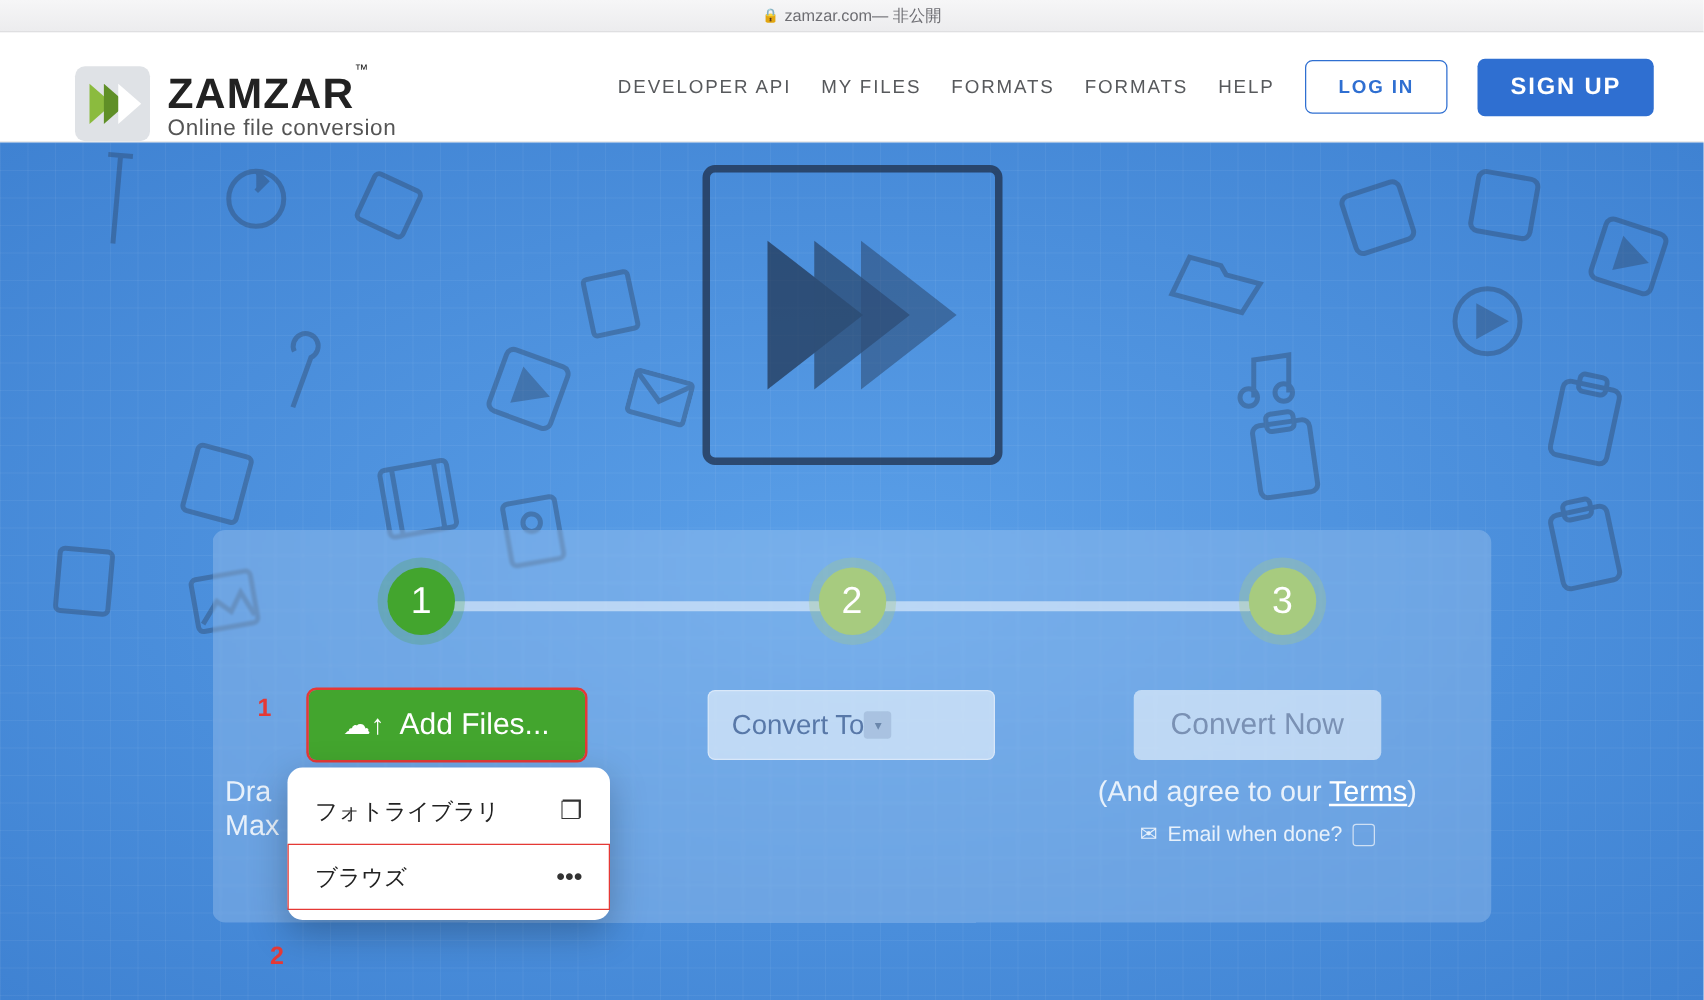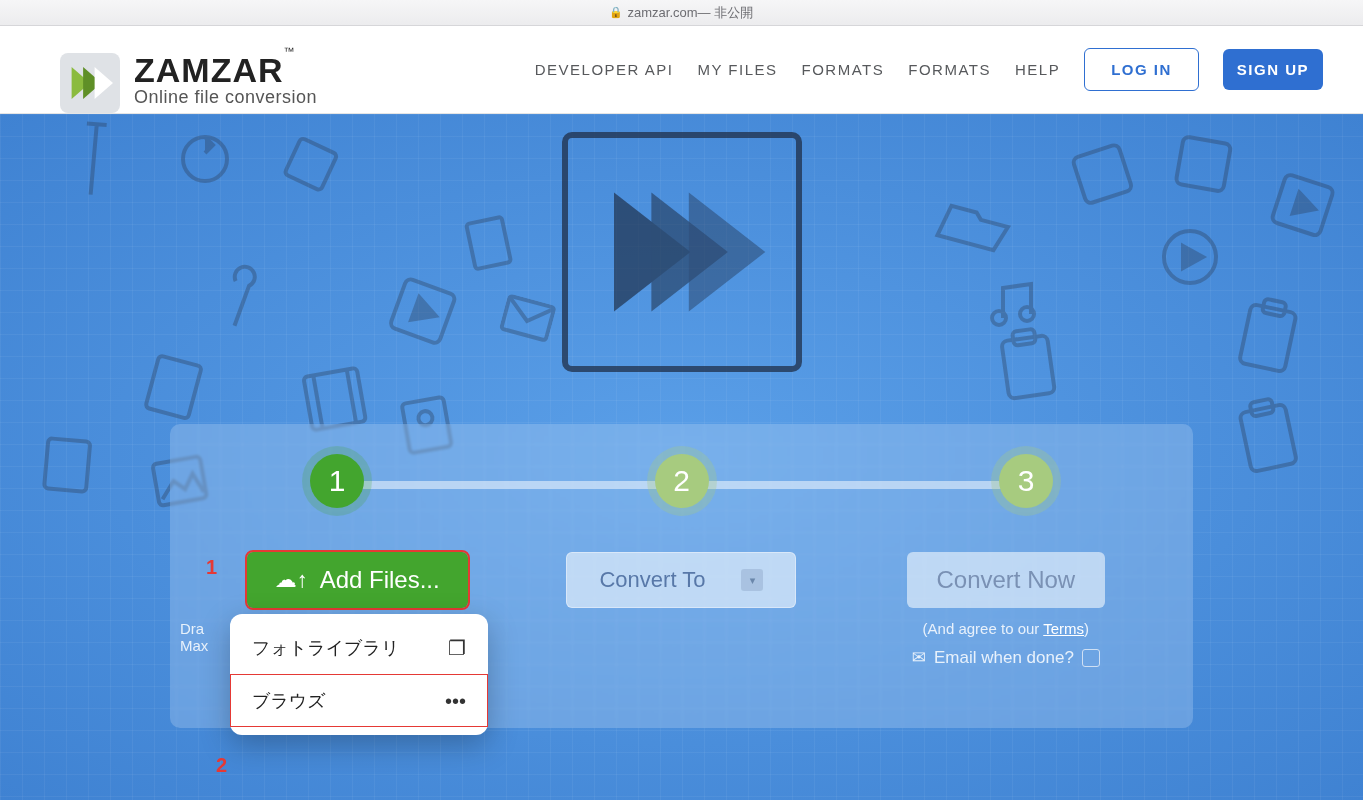--- a/index.html
+++ b/index.html
@@ -4,31 +4,31 @@
 <style>
   * { margin: 0; padding: 0; box-sizing: border-box; }
   body { font-family: -apple-system, "Helvetica Neue", Arial, sans-serif; width: 1363px; height: 800px; overflow: hidden; background: #fff; }
 
   
   .address-bar { height: 26px; background: linear-gradient(#f6f6f7,#ececee); display:flex; align-items:center; justify-content:center; font-size:13px; color:#6d6d72; border-bottom:1px solid #d6d6d9;}
   .address-bar .lock { font-size:11px; margin-right:4px; }
 
   
   .nav { height: 88px; display:flex; align-items:center; padding:0 40px 0 60px; border-bottom:1px solid #e5e5e5; background:#fff;}
-  .logo { display:flex; align-items:flex-start; gap:14px;margin-top:26px; }
+  .logo { display:flex; align-items:flex-end; gap:14px;margin-top:26px; }
   .logo-icon { width:60px; height:60px; border-radius:8px; background:#dfe2e6; position:relative; display:flex; align-items:center; justify-content:center; }
   .logo-icon svg { width:46px; height:46px; }
   .logo-text { display:flex; flex-direction:column; }
   .logo-text .brand { font-size:34px; font-weight:800; letter-spacing:1px; color:#222; line-height:1; position:relative;}
   .logo-text .brand sup{font-size:11px; top:-14px; position:relative; font-weight:400;}
   .logo-text .tag { font-size:18px; color:#555; letter-spacing:0.5px; }
   .nav-links { margin-left:auto; display:flex; align-items:center; gap:24px; }
   .nav-links a { color:#57595c; font-size:15px; letter-spacing:1.5px; text-decoration:none; font-weight:500;}
   .btn-outline { border:1.5px solid #2f6fd1; color:#2f6fd1; padding:12px 26px; border-radius:6px; font-size:15px; letter-spacing:1.5px; font-weight:600; background:#fff; cursor:pointer;}
-  .btn-solid { background:#2f6fd1; color:#fff; padding:12px 14px; border-radius:6px; font-size:15px; letter-spacing:1.5px; font-weight:600; border:none; cursor:pointer;}
+  .btn-solid { background:#2f6fd1; color:#fff; padding:12px 26px; border-radius:6px; font-size:19px; letter-spacing:1.5px; font-weight:600; border:none; cursor:pointer;}
 
   
   .hero { position:relative; height: calc(800px - 26px - 88px); background: radial-gradient(#5a9fe8, #3f82d2); overflow:hidden;}
   .hero::before{content:"";position:absolute;inset:0;background-image:linear-gradient(rgba(255,255,255,.05) 1px,transparent 1px),linear-gradient(90deg,rgba(255,255,255,.05) 1px,transparent 1px);background-size:22px 22px;}
 
   .doodle { position:absolute; opacity:.35; }
   .doodle svg { stroke:#2a3b55; fill:none; stroke-width:4; }
 
   .big-logo { position:absolute; left:50%; top:18px; transform:translateX(-50%); width:240px; height:240px; border:6px solid #1f2f49; border-radius:10px; display:flex; align-items:center; justify-content:center; opacity:.75;}
   .big-logo svg{width:170px;height:170px; display:block; fill:#1f2f49; opacity:.9}
@@ -39,26 +39,26 @@
   .steps .line{position:absolute; left:150px; right:150px; top:50%; height:8px; background:rgba(255,255,255,.5); border-radius:4px;}
   .step-num { width:54px; height:54px; border-radius:50%; background:#43a52e; color:#fff; font-size:30px; font-weight:500; display:flex; align-items:center; justify-content:center; position:relative; z-index:2; box-shadow:0 0 0 8px rgba(67,165,46,.22);}
   .step-num.dim { background:#a7cb7f; box-shadow:0 0 0 8px rgba(167,203,127,.3);}
 
   .row { display:flex; justify-content:space-between; align-items:flex-start; gap:30px;}
   .col { flex:1; display:flex; flex-direction:column; align-items:center;}
 
   .btn-add { background:#43a52e; color:#fff; font-size:24px; border:none; border-radius:6px; padding:14px 28px; display:flex; align-items:center; gap:12px; cursor:pointer; outline:2px solid #e53935; outline-offset:0;}
   .btn-add .up{font-size:22px;}
 
-  .select { background:rgba(255,255,255,.55); border:1px solid rgba(255,255,255,.4); color:#5878a8; font-size:22px; padding:14px 18px; width:230px; border-radius:6px; display:flex; justify-content:center; align-items:center;gap:36px;}
+  .select { background:rgba(255,255,255,.55); border:1px solid rgba(255,255,255,.4); color:#5878a8; font-size:22px; padding:14px 18px; width:230px; border-radius:6px; display:flex; justify-content:flex-start; align-items:center;}
   .select .caret{width:22px;height:22px;background:rgba(160,185,215,.7);border-radius:3px;display:flex;align-items:center;justify-content:center;font-size:11px;color:#6b87ab;}
 
   .btn-convert { background:rgba(255,255,255,.55); color:#7a91b4; font-size:24px; border:none; border-radius:6px; padding:14px 28px; width:198px;}
 
-  .hint { color:#e8f1fb; font-size:15px; margin-top:12px;}
+  .hint { color:#e8f1fb; font-size:23px; margin-top:12px;}
   .hint a{color:#fff; text-decoration:underline;}
   .email-row{ color:#e8f1fb; font-size:17px; display:flex; align-items:center; gap:8px; margin-top:10px;}
   .email-row .chk{width:18px;height:18px;border:1.5px solid #cfe0f4;border-radius:3px;}
 
   
   .popup { position:absolute; left:230px; top:614px; width:258px; background:#fff; border-radius:12px; box-shadow:0 10px 30px rgba(0,0,0,.25); padding:8px 0; z-index:50;}
   .popup-row { display:flex; align-items:center; justify-content:space-between; padding:14px 22px; font-size:18px; color:#222; cursor:pointer;}
   .popup-row + .popup-row{ border-top:1px solid #eee;}
   .popup-row.outlined{ outline:1.5px solid #e53935; outline-offset:-1px;}
   .popup-row .ricon{font-size:20px;color:#333;}

